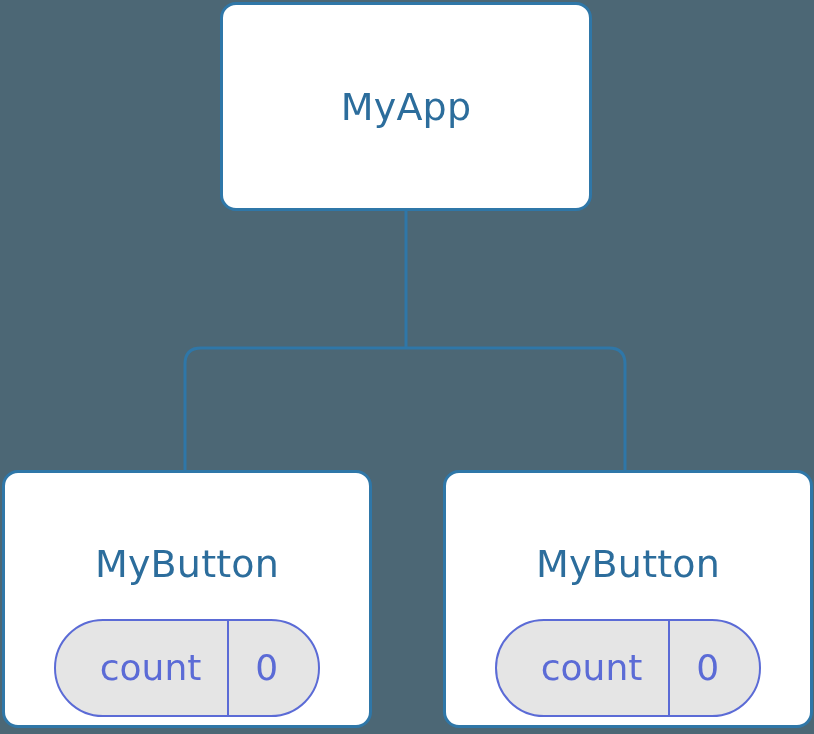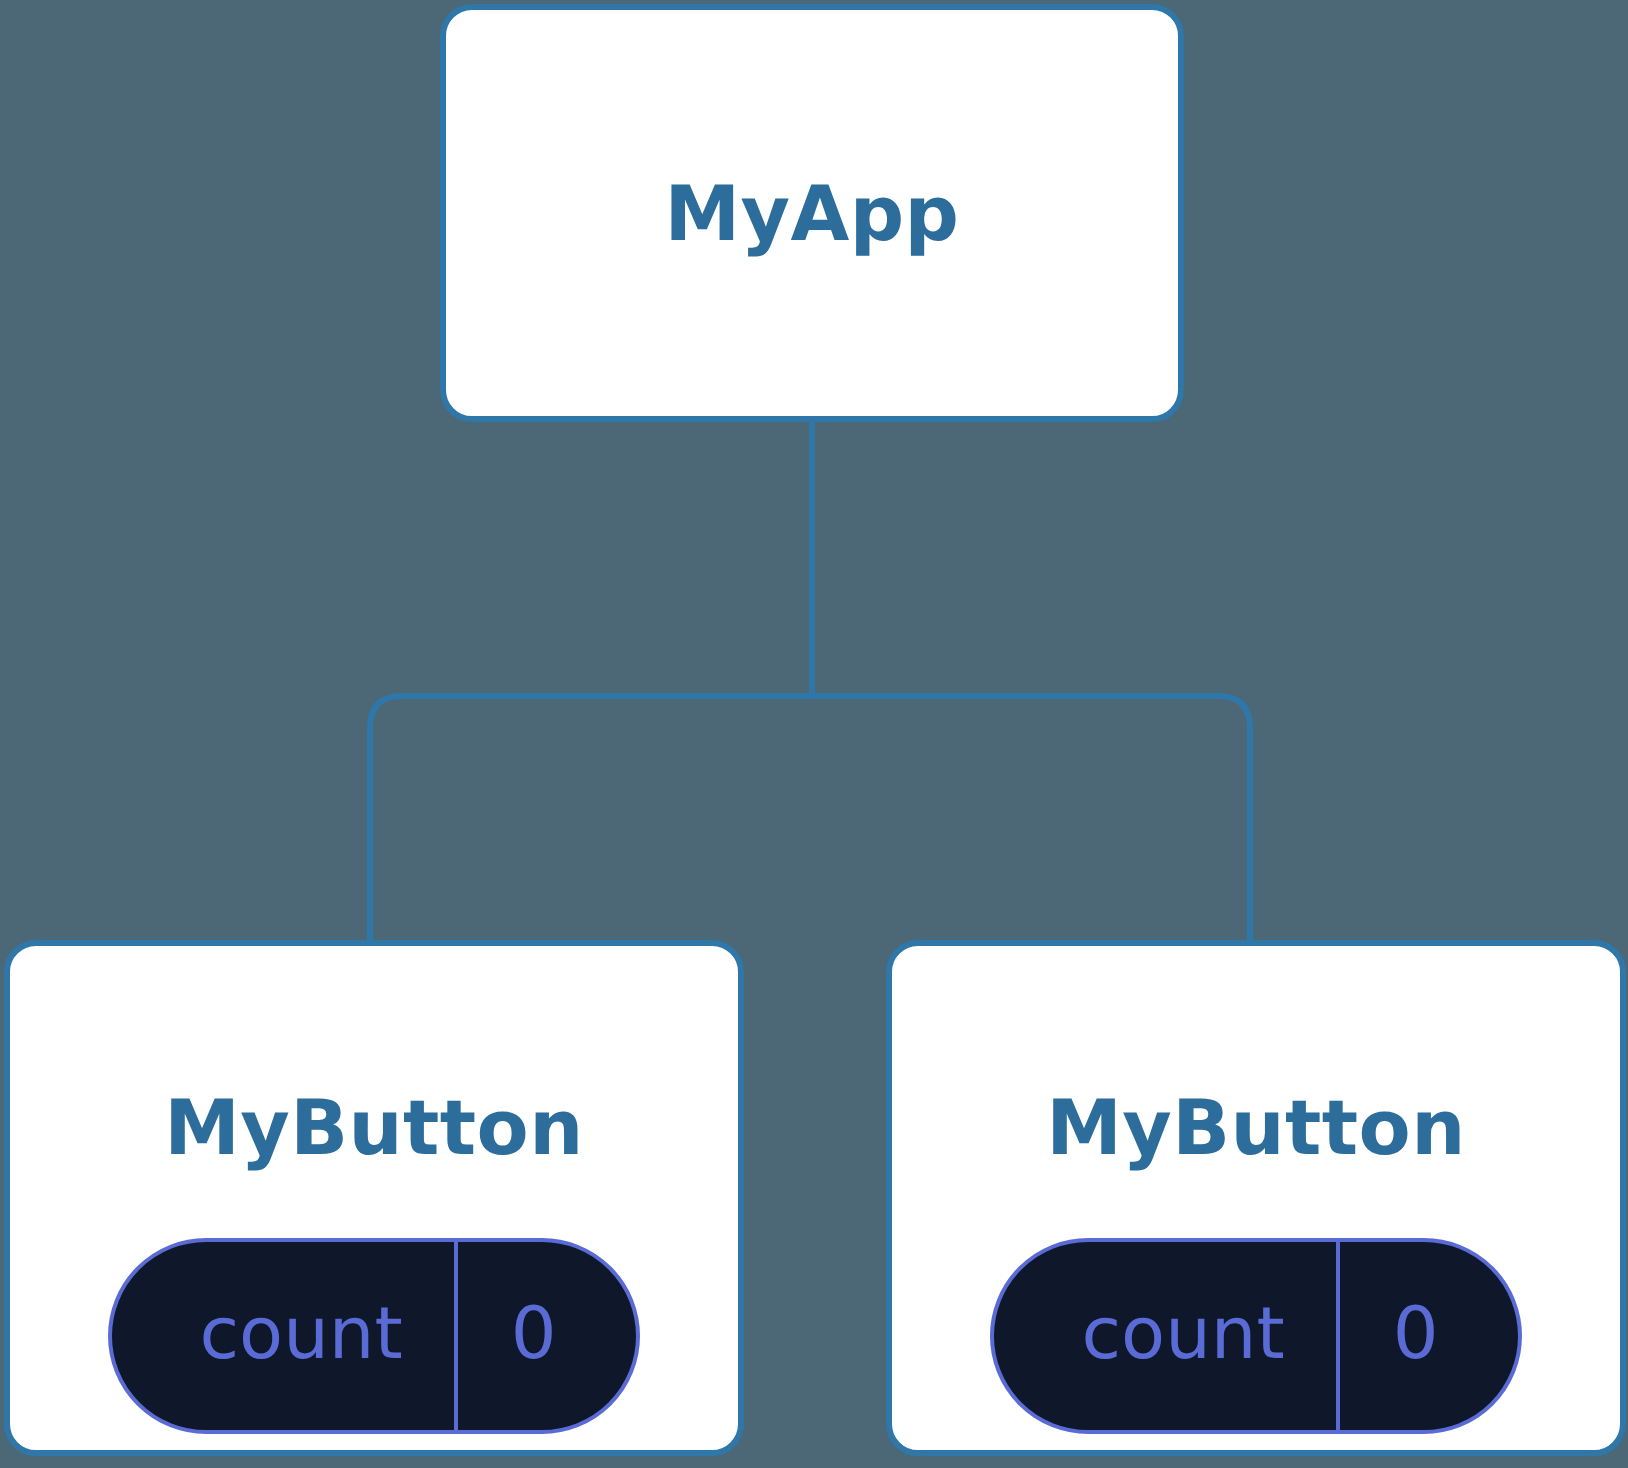--- a/index.html
+++ b/index.html
@@ -57,40 +57,40 @@
   .node-child-right {
     left: 443px;
     top: 470px;
     width: 370px;
     height: 258px;
   }
 
   .node-title {
     color: #2c6d9c;
     font-size: 38px;
-    font-weight: 700;
+    font-weight: 400;
     letter-spacing: 0.2px;
     line-height: 1;
     white-space: nowrap;
   }
 
   .node-child-left .node-title,
   .node-child-right .node-title {
     margin-top: 72px;
   }
 
   .state-pill {
     margin-top: 36px;
     display: flex;
     align-items: stretch;
     height: 98px;
     border: 2px solid #5b6bd6;
     border-radius: 49px;
     box-sizing: border-box;
-    background: #0f172a;
+    background: #e5e5e5;
     overflow: hidden;
   }
 
   .pill-key {
     display: flex;
     align-items: center;
     justify-content: center;
     padding: 0 26px 0 44px;
     color: #5b6bd6;
     font-size: 36px;

